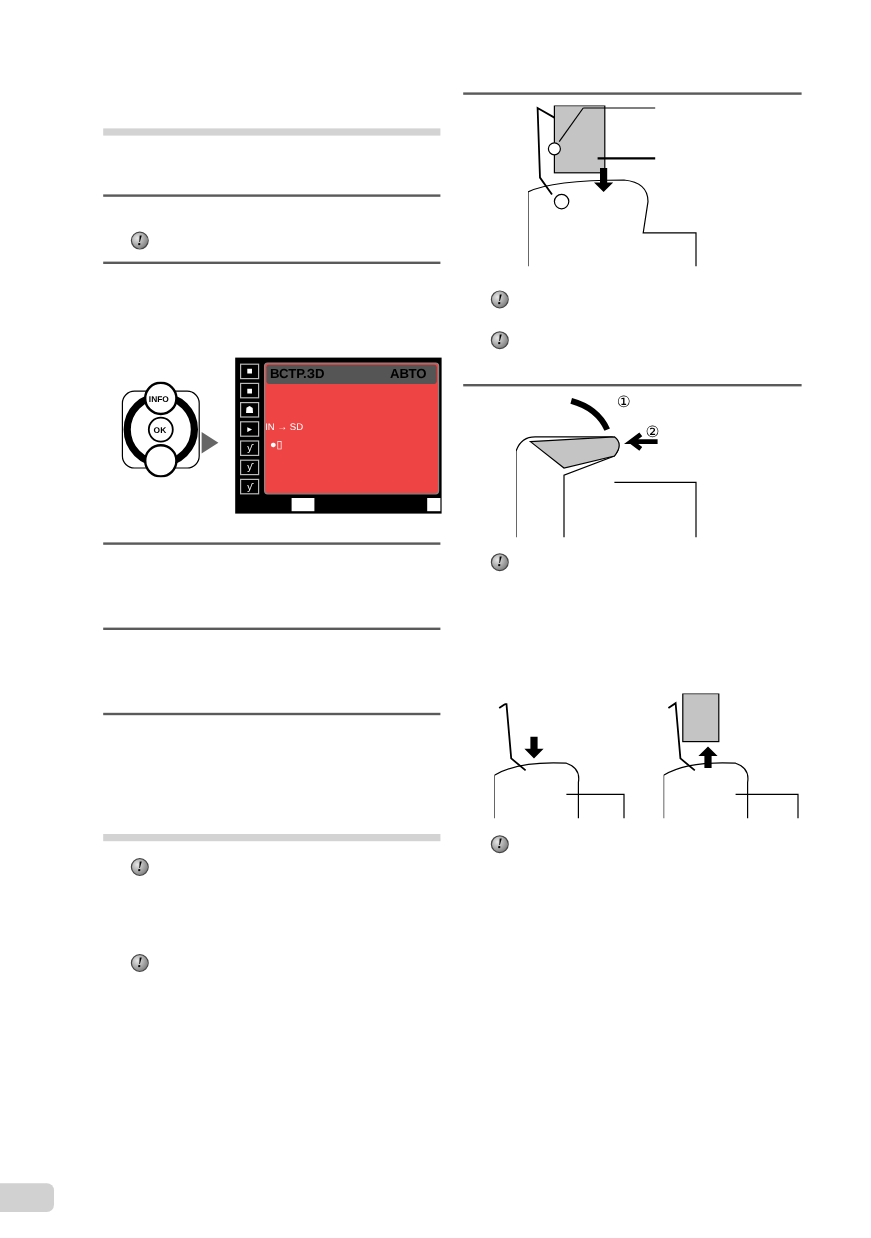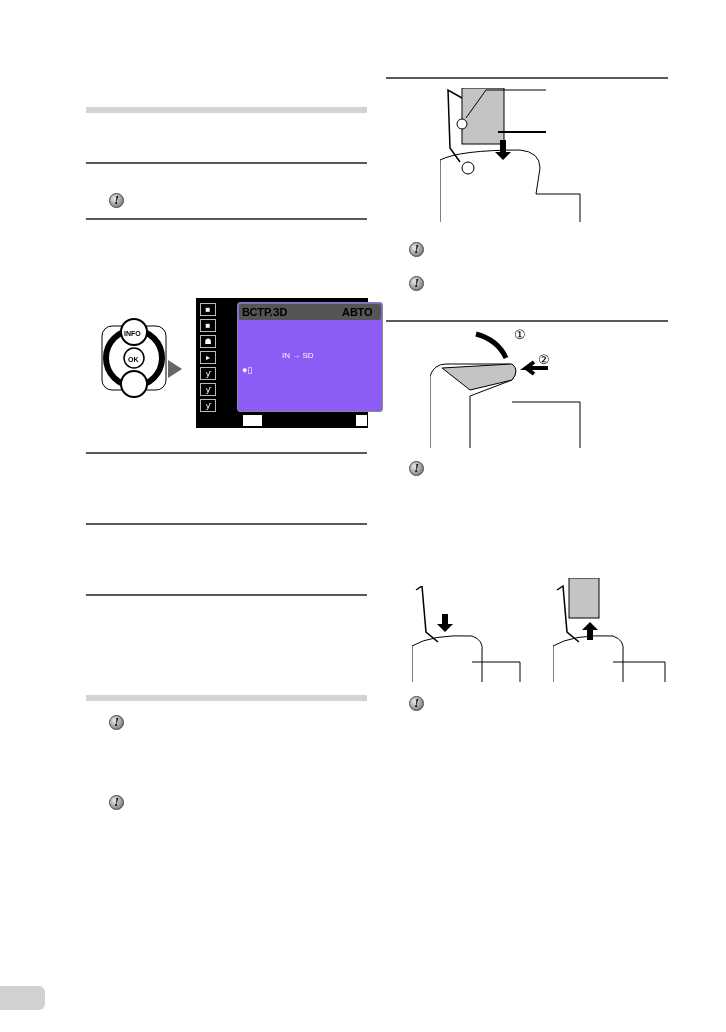--- a/index.html
+++ b/index.html
@@ -8,21 +8,21 @@
   .rule-dark { position:absolute; height:2px; background:#5a5a5a; }
   .rule-light { position:absolute; height:6px; background:#d3d3d3; }
   .note-icon { position:absolute; width:15px; height:15px; border-radius:50%;
     background:radial-gradient(circle at 35% 35%, #e8e8e8, #8a8a8a 70%, #555 100%);
     border:1px solid #444; box-sizing:border-box; }
   .note-icon::after { content:"!"; position:absolute; left:0; right:0; top:-1px; text-align:center;
     font-weight:bold; font-style:italic; font-size:12px; color:#000; font-family:"Liberation Serif", serif; }
   .page-tab { position:absolute; left:0; top:986px; width:45px; height:24px; background:#d1d1d1; border-radius:0 6px 6px 0; }
   .lcd { position:absolute; left:196px; top:298px; width:172px; height:130px; background:#000; }
   .lcd-side { position:absolute; left:4px; width:16px; height:13px; border:1px solid #bbb; box-sizing:border-box; color:#fff; font-size:8px; text-align:center; line-height:11px; }
-  .lcd-panel { position:absolute; left:24px; top:4px; width:144px; height:108px; border:1px solid #888; border-radius:3px; background:#8b5cf6;margin-left:17px; }
+  .lcd-panel { position:absolute; left:24px; top:4px; width:144px; height:108px; border:1px solid #888; border-radius:3px; background:#ef4444; }
   .lcd-hl { position:absolute; left:1px; top:1px; right:1px; height:16px; background:#555; border-radius:2px; }
   .lcd-text { position:absolute; color:#000; font-weight:bold; font-size:11px; }
   .lcd-btn { position:absolute; background:#fff; height:11px; top:117px; }
 </style>
 </head>
 <body>
 
 <div class="rule-light" style="left:86px;top:107px;width:281px;"></div>
 <div class="rule-dark" style="left:86px;top:162px;width:281px;"></div>
 <div class="note-icon" style="left:109px;top:193px;"></div>
@@ -46,21 +46,21 @@
   <div class="lcd-side" style="top:21px;">■</div>
   <div class="lcd-side" style="top:37px;">☗</div>
   <div class="lcd-side" style="top:53px;">▸</div>
   <div class="lcd-side" style="top:69px;">ƴ</div>
   <div class="lcd-side" style="top:85px;">ƴ</div>
   <div class="lcd-side" style="top:101px;">ƴ</div>
   <div class="lcd-panel">
     <div class="lcd-hl"></div>
     <span class="lcd-text" style="left:4px;top:3px;">ВСТР.ЗD</span>
     <span class="lcd-text" style="left:104px;top:3px;text-align:right;">АВТО</span>
-    <span class="abs" style="left:18px;top:48px;color:#fff;font-size:8px;padding-left:26px;">IN → SD</span>
+    <span class="abs" style="left:0;top:48px;color:#fff;font-size:8px;">IN → SD</span>
     <span class="abs" style="left:4px;top:62px;color:#fff;font-size:9px;">●▯</span>
   </div>
   <div class="lcd-btn" style="left:47px;width:19px;"></div>
   <div class="lcd-btn" style="left:160px;width:11px;"></div>
 </div>
 
 <div class="rule-dark" style="left:86px;top:452px;width:281px;"></div>
 <div class="rule-dark" style="left:86px;top:523px;width:281px;"></div>
 <div class="rule-dark" style="left:86px;top:594px;width:281px;"></div>
 <div class="rule-light" style="left:86px;top:695px;width:281px;"></div>

